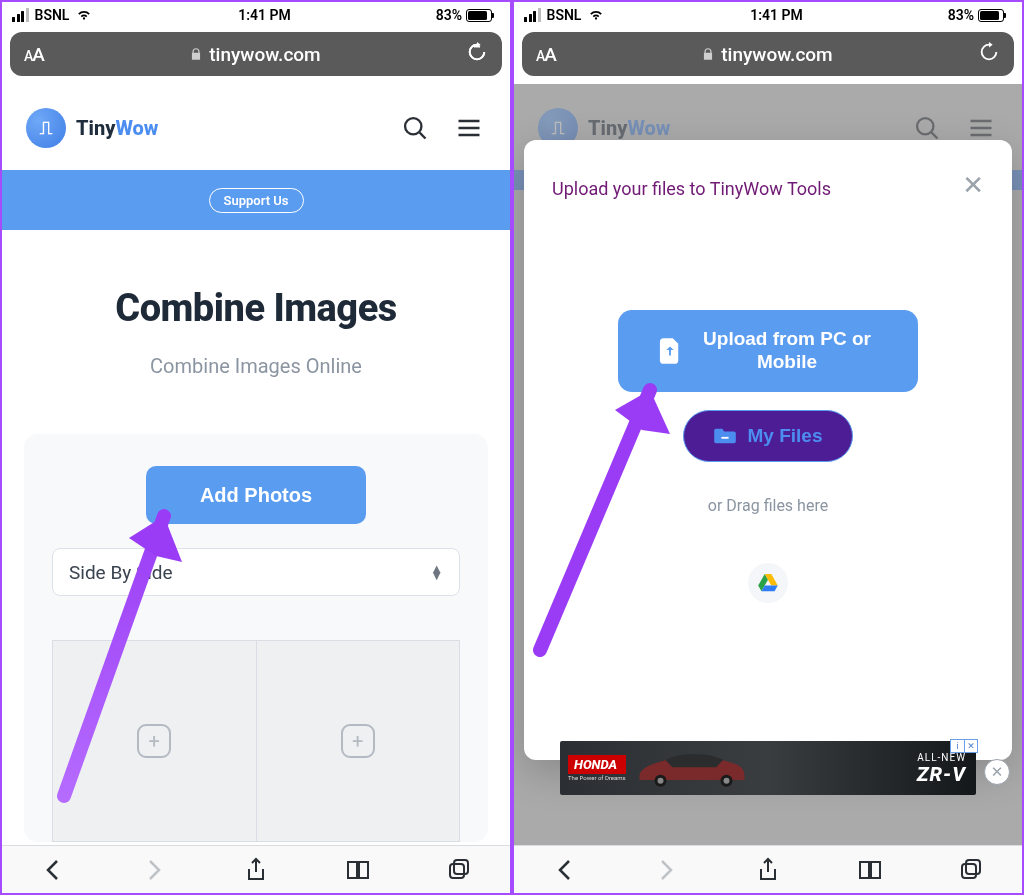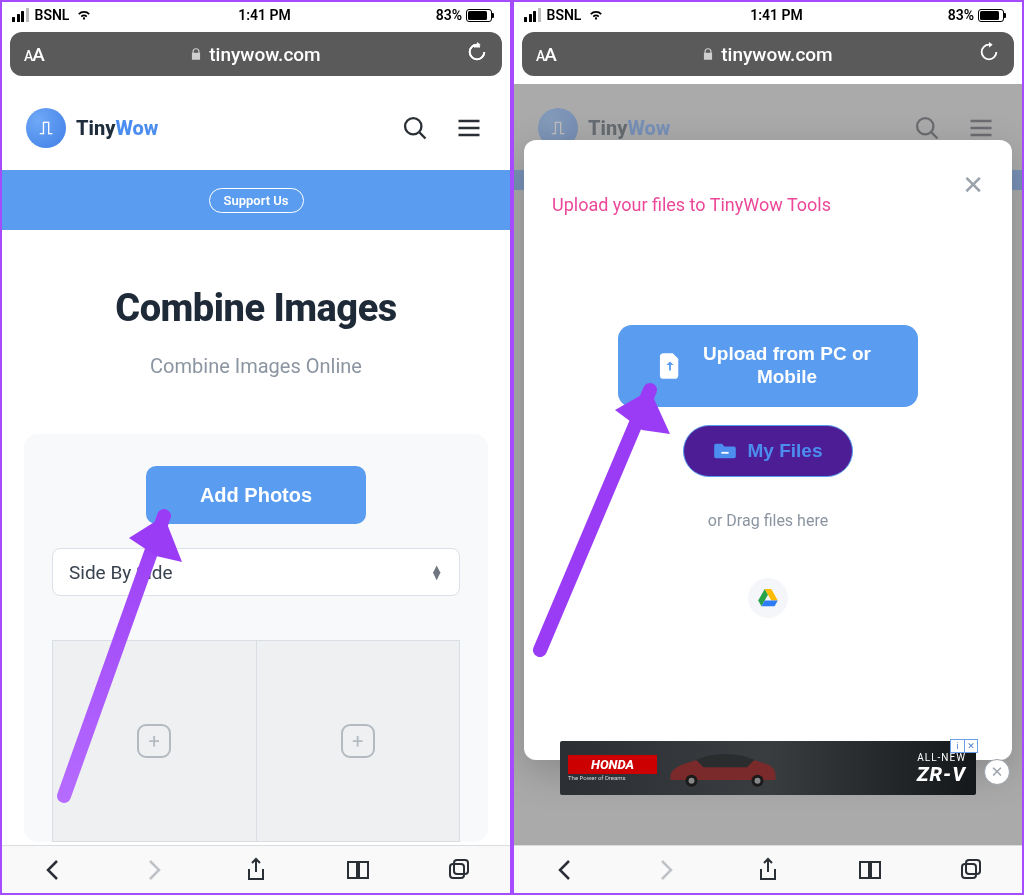--- a/index.html
+++ b/index.html
@@ -151,21 +151,21 @@
   }
   .modal {
     position:absolute; left:10px; right:10px; top:0;
     background:#fff; border-radius:12px;
     padding:30px 28px 40px 28px;
     z-index:10;
     box-shadow:0 12px 40px rgba(0,0,0,0.2);
   }
   .modal-header { display:flex; align-items:flex-start; justify-content:space-between; }
   .modal-title { font-size:34px; font-weight:800; color:#1f2a38; }
-  .modal-sub { margin-top:24px; font-size:18px; color:#ec4899; }
+  .modal-sub { margin-top:8px; font-size:18px; color:#701a75; }
   .modal-close { font-size:26px; color:#9aa2ab; font-weight:400; }
   .modal-body { margin-top:110px; display:flex; flex-direction:column; align-items:center; gap:18px; }
   .upload-btn {
     width:300px; padding:18px 36px;
     background:#5a9cf0; color:#fff; border:none; border-radius:14px;
     display:flex; align-items:center; gap:16px; justify-content:center;
     font-size:19px; font-weight:700; line-height:1.2;
   }
   .upload-btn .doc-icon { width:22px; height:26px; }
   .myfiles-btn {
@@ -184,21 +184,21 @@
   .ad-strip {
     position:absolute; left:46px; right:46px; bottom:50px; height:54px;
     background: linear-gradient(90deg,#2b2f33 0%, #3a3d40 50%, #15181b 100%);
     border-radius:2px;
     display:flex; align-items:center; justify-content:space-between;
     padding:0 10px 0 8px;
     z-index:20;
     color:#fff;
   }
   .ad-left { display:flex; align-items:center; gap:6px; }
-  .honda-box { background:#c00; padding:2px 23px; font-size:13px; font-weight:800; font-style:italic;}
+  .honda-box { background:#c00; padding:2px 6px; font-size:13px; font-weight:800; font-style:italic;}
   .car { width:120px; height:40px; position:relative; }
   .ad-right { text-align:right; font-size:10px; line-height:1.1; }
   .ad-right .zrv { font-size:20px; font-weight:800; font-style:italic; letter-spacing:1px; }
   .ad-badge { position:absolute; top:-2px; right:-2px; display:flex; gap:0;}
   .ad-badge span { width:14px; height:14px; border:1px solid #6aa0e8; background:#fff; color:#4a7fc9; font-size:9px; display:flex;align-items:center;justify-content:center; }
   .ad-badge span:first-child{ border-right:none;}
   .ad-close {
     position:absolute; right:12px; bottom:60px;
     width:26px; height:26px; border:1.5px solid #9aa2ab; border-radius:50%;
     display:flex; align-items:center; justify-content:center;

